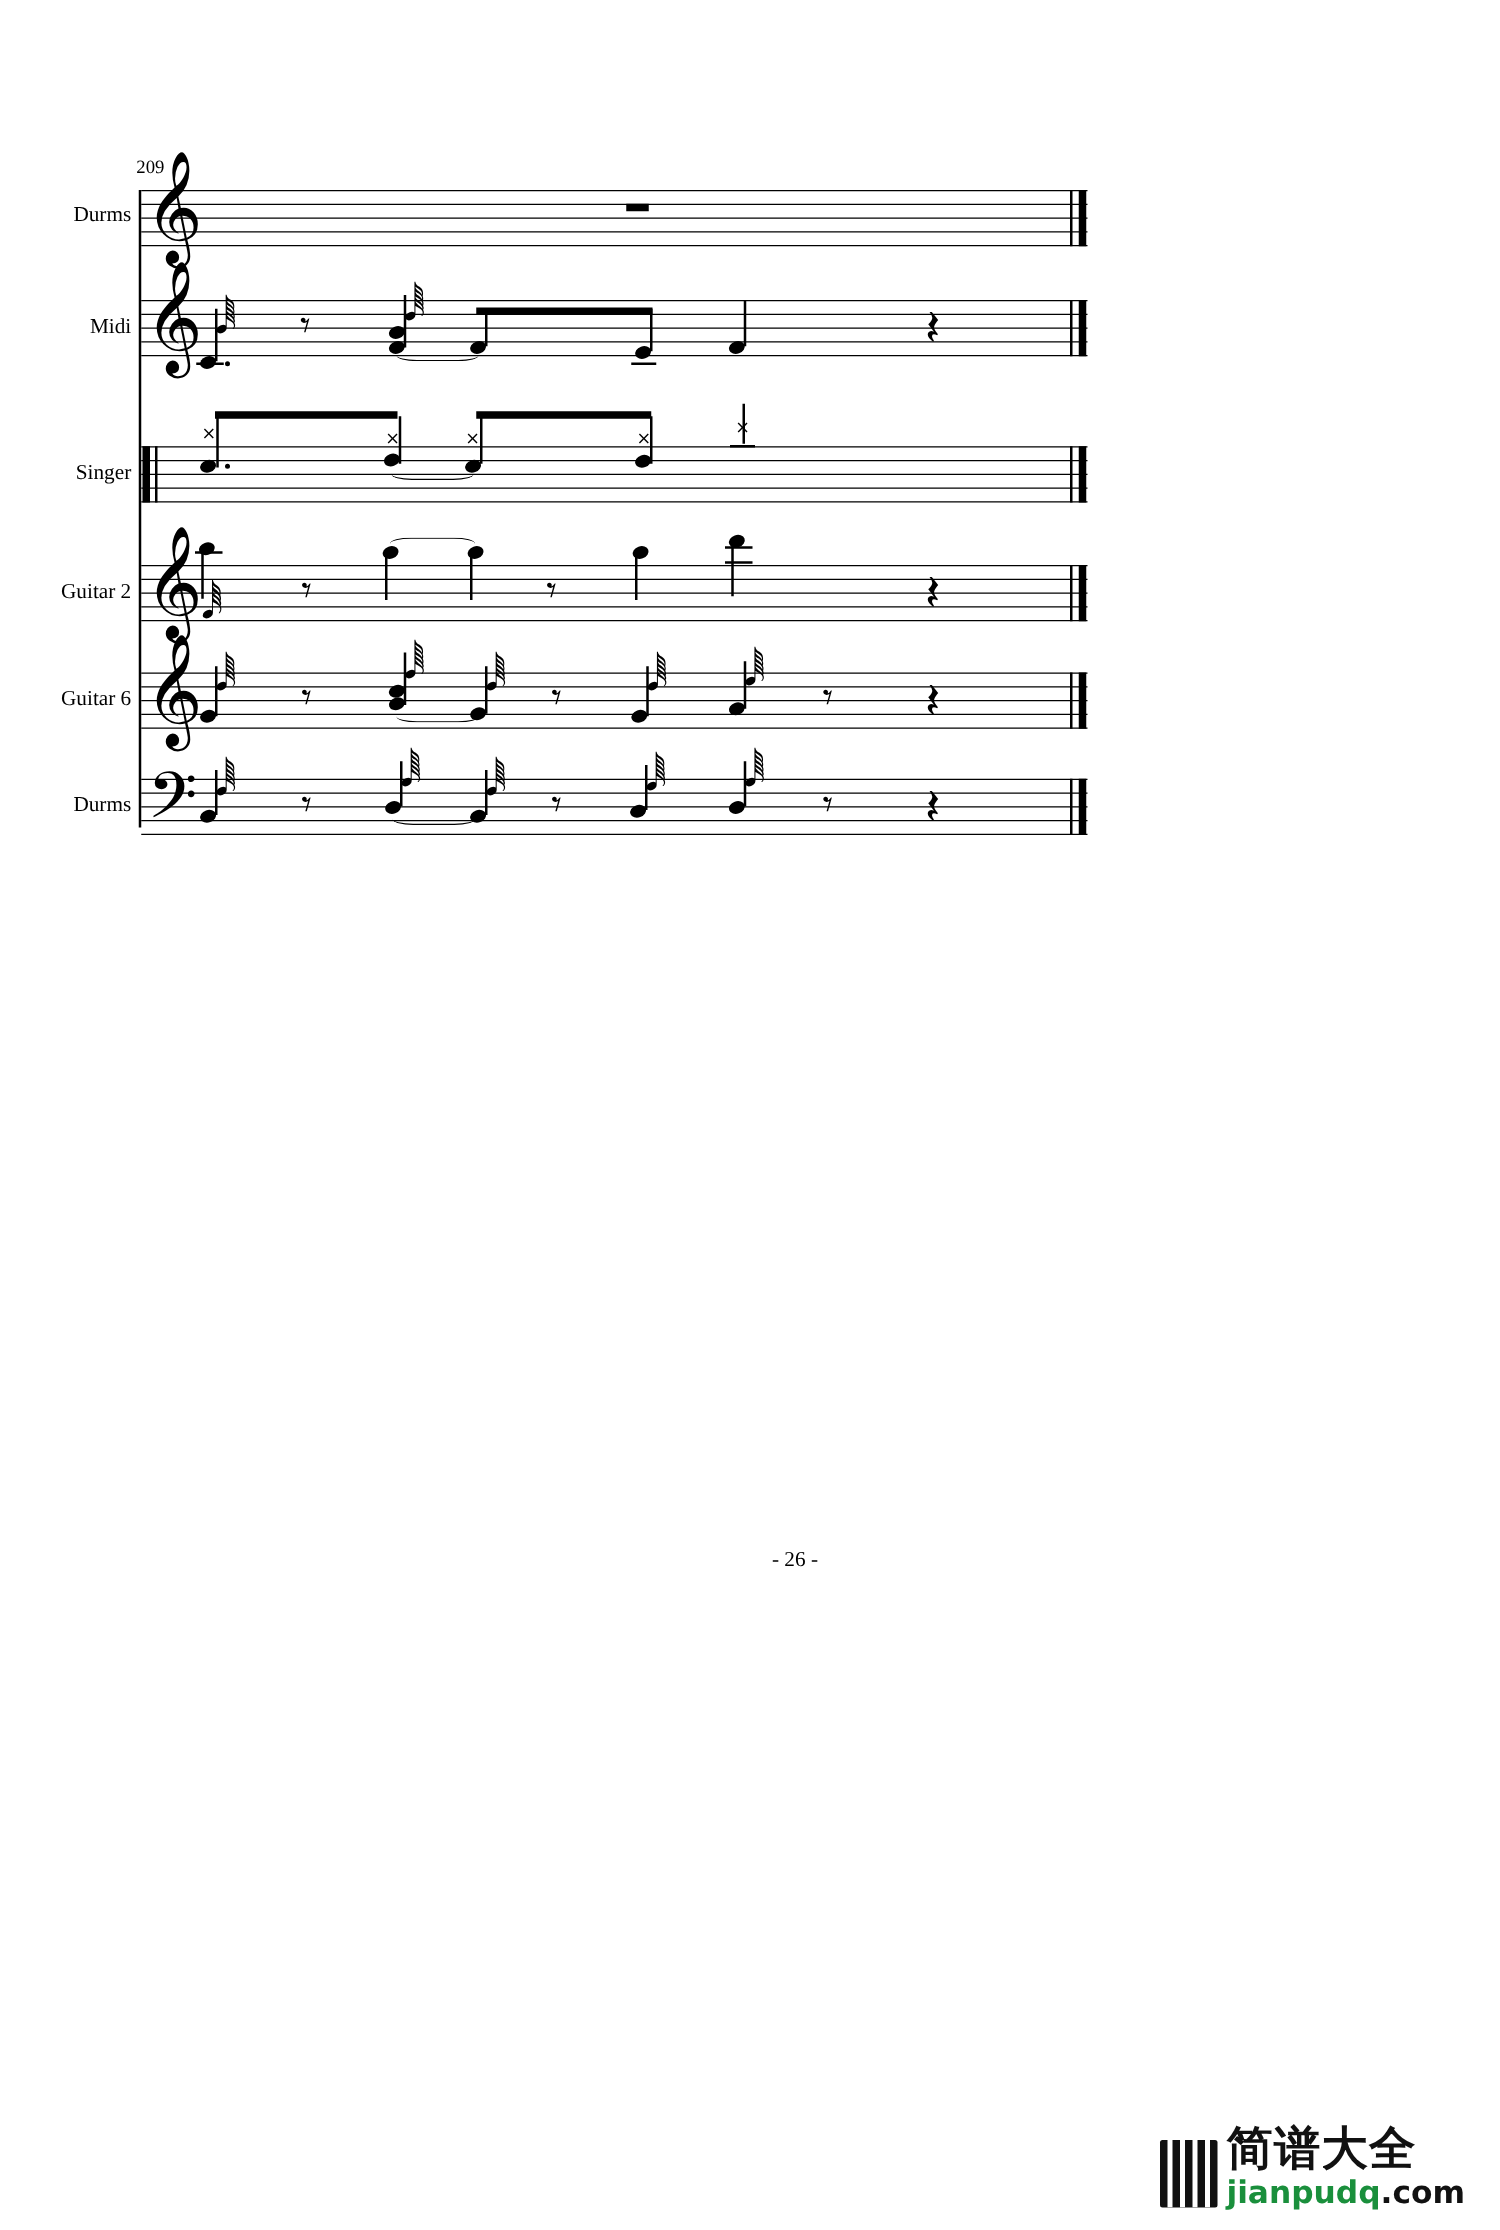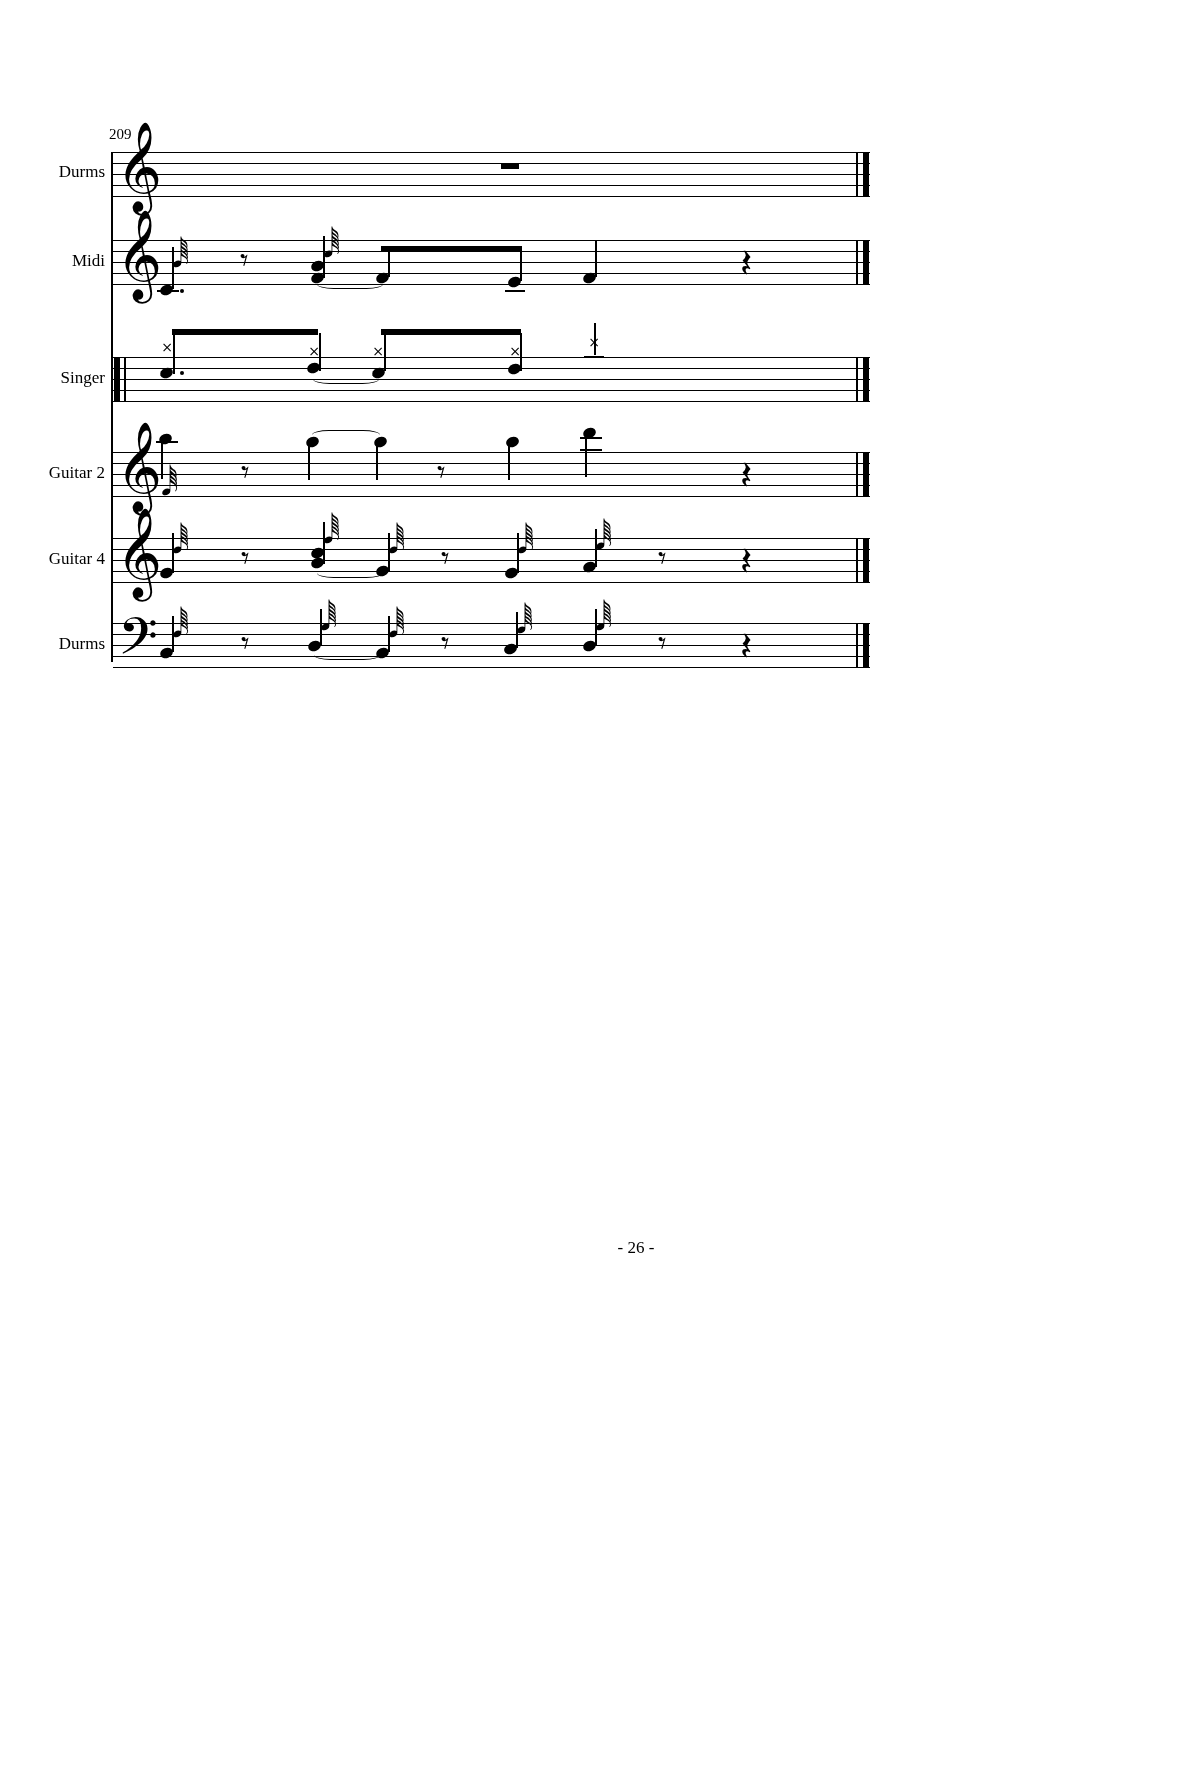--- a/index.html
+++ b/index.html
@@ -347,21 +347,21 @@
   <div class="ledger" style="left:580px; top:437px; width:22px;"></div>
   <div class="ledger" style="left:580px; top:449px; width:22px;"></div>
   <div class="notehead" style="left:583px; top:428px;"></div>
   <div class="stem" style="left:585px; top:433px; height:44px;"></div>
 
   <div class="rest quarter" style="left:740px; top:455px;">𝄽</div>
 
   <div class="barline final-thin" style="left:856px; top:452px; height:45px;"></div>
   <div class="barline final-thick" style="left:863px; top:452px; height:45px;"></div>
 
-  <div class="staff-label" style="left:15px; top:549px; width:90px;">Guitar 4</div>
+  <div class="staff-label" style="left:15px; top:549px; width:90px;">Guitar 6</div>
   <div class="staff" style="left:113px; top:538px; width:757px; height:44px;">
     <div class="line" style="top:0px;"></div>
     <div class="line" style="top:11px;"></div>
     <div class="line" style="top:22px;"></div>
     <div class="line" style="top:33px;"></div>
     <div class="line" style="top:44px;"></div>
   </div>
   <div class="clef treble" style="left:116px; top:513px;">𝄞</div>
 
   <div class="notehead" style="left:160px; top:568px;"></div>
@@ -434,14 +434,26 @@
 
   <div class="rest eighth" style="left:658px; top:627px;">𝄾</div>
 
   <div class="rest quarter" style="left:740px; top:626px;">𝄽</div>
 
   <div class="barline final-thin" style="left:856px; top:623px; height:45px;"></div>
   <div class="barline final-thick" style="left:863px; top:623px; height:45px;"></div>
 
   <div class="page-number" style="top:1238px;padding-left:36px;">- 26 -</div>
 
+  <div id="watermark">
+    <div class="wm-keys">
+      <i style="left:6px;"></i>
+      <i style="left:16px;"></i>
+      <i style="left:26px;"></i>
+      <i style="left:36px;"></i>
+    </div>
+    <div class="wm-text-wrap">
+      <div class="wm-title">简谱大全</div>
+      <div class="wm-sub"><span>jianpudq</span><span class="dotcom">.com</span></div>
+    </div>
+  </div>
 
 </div>
 
 </body></html>

